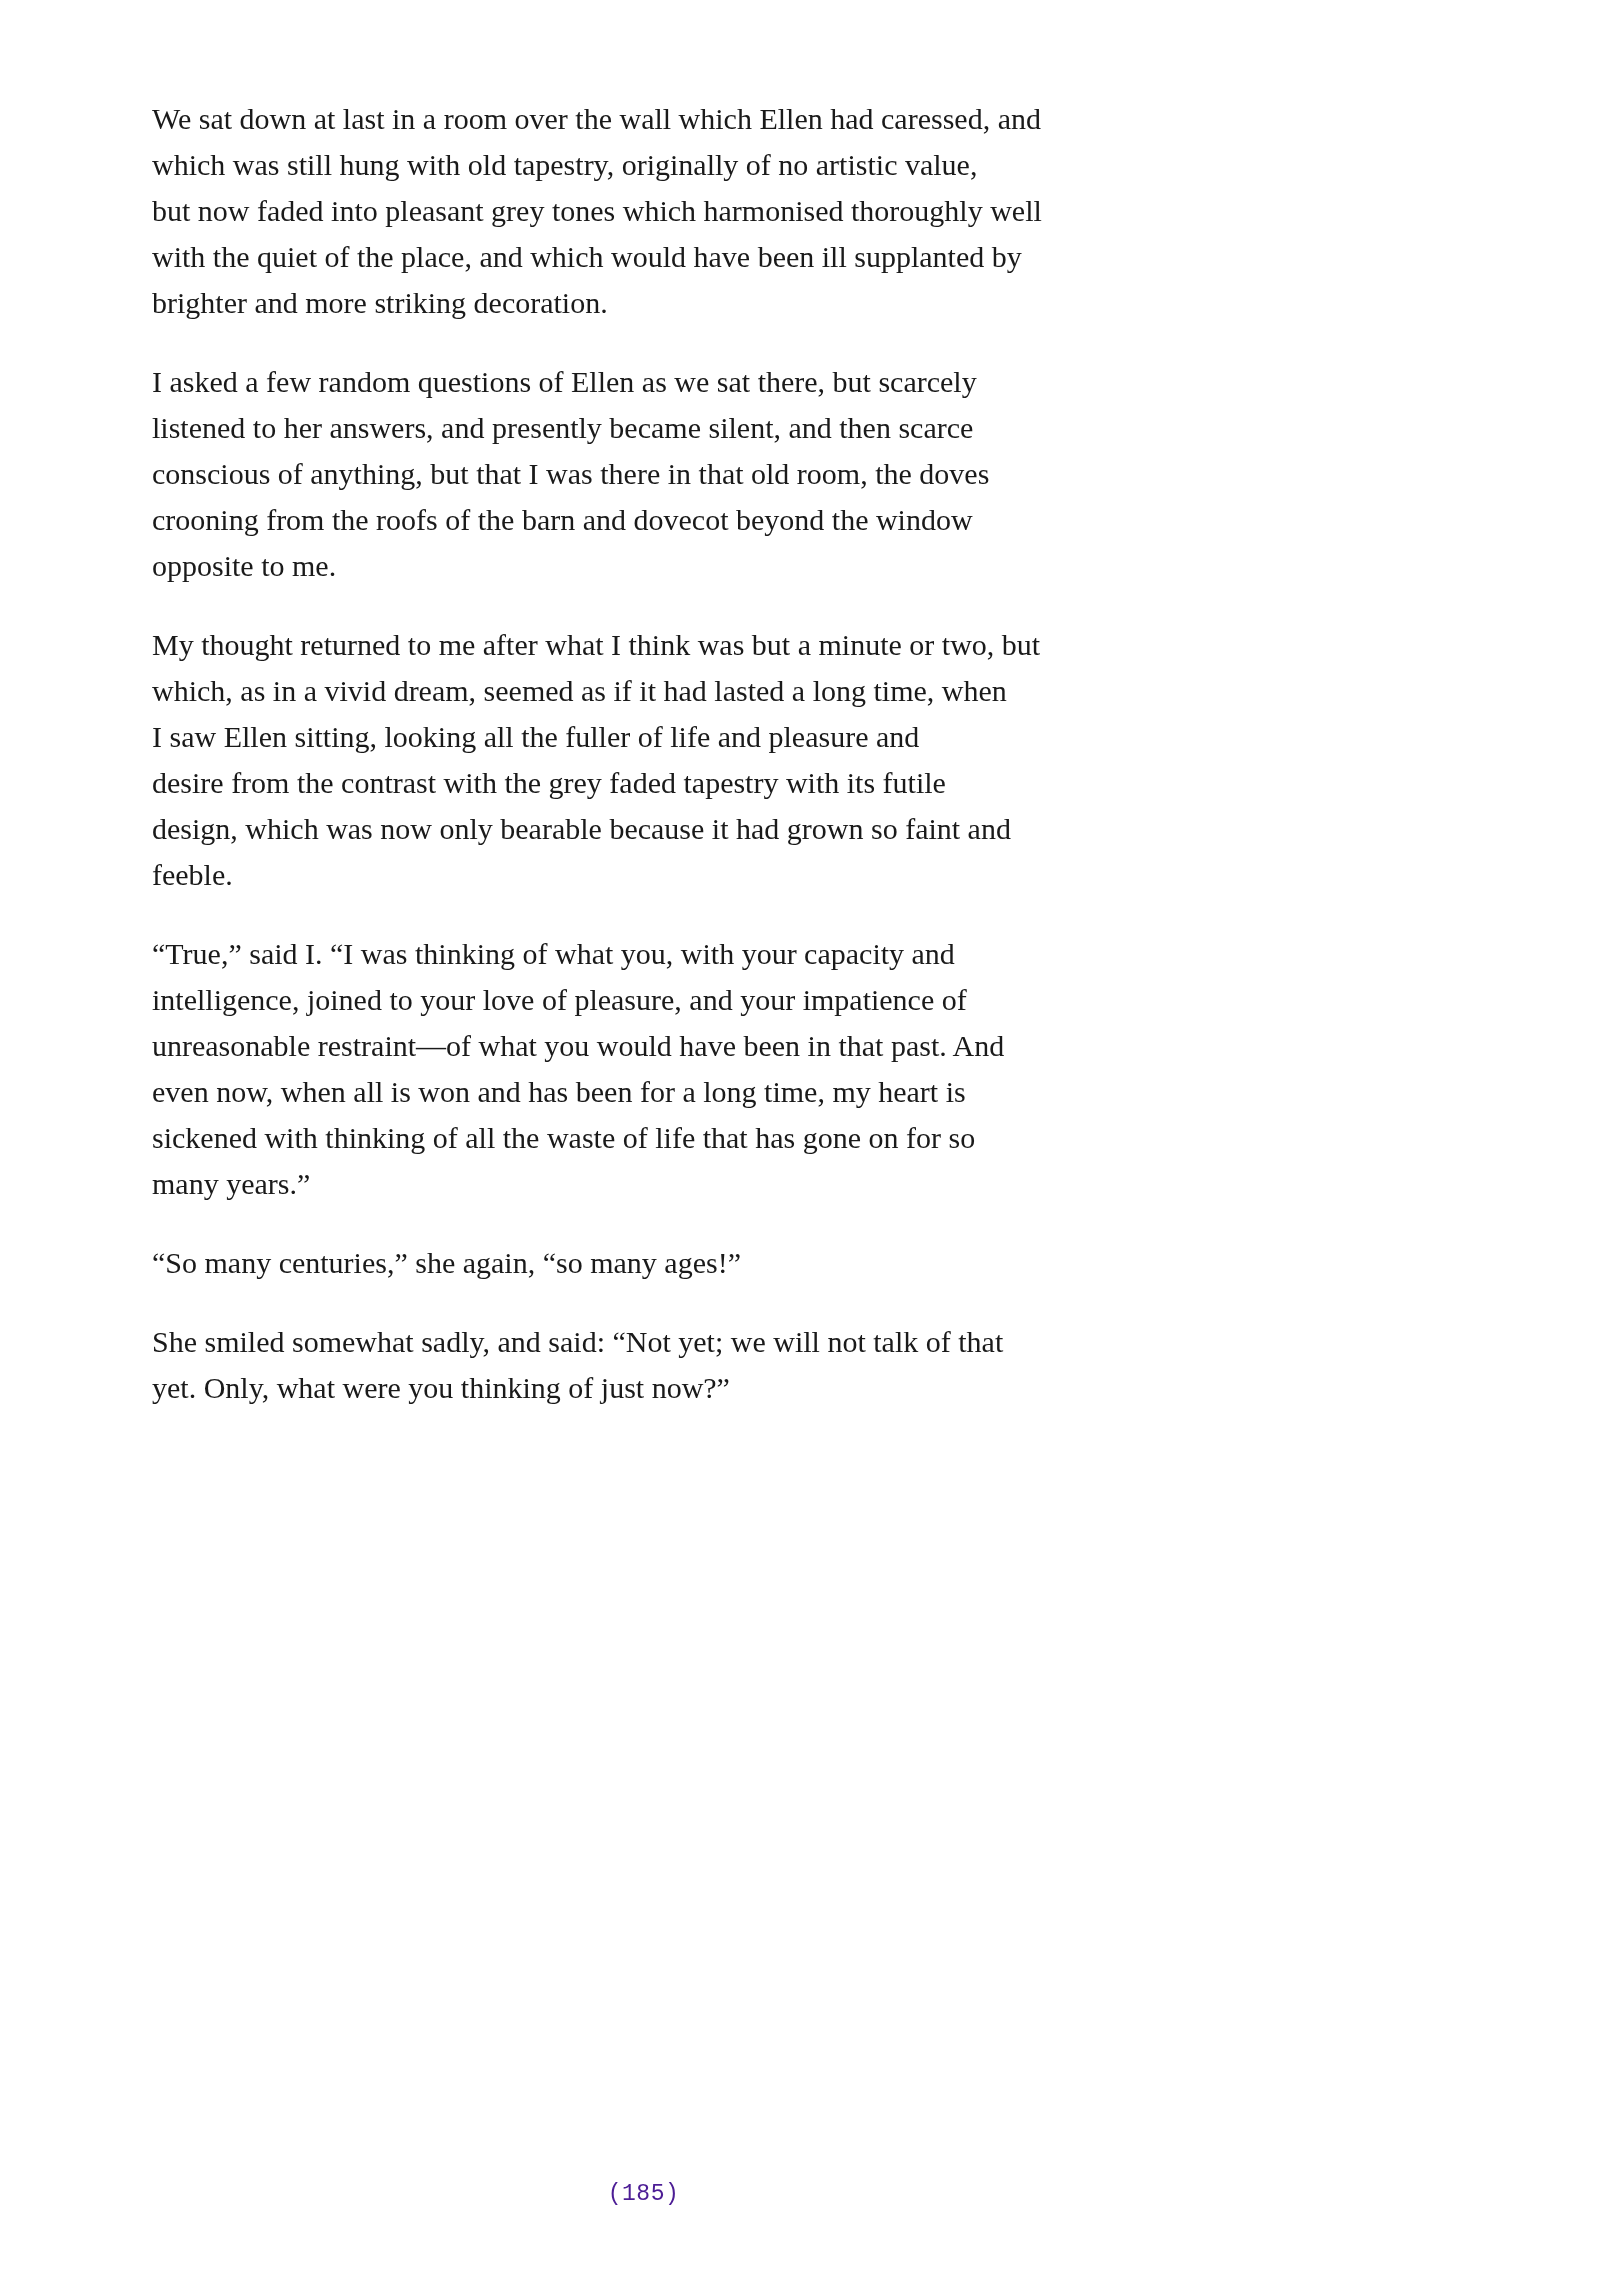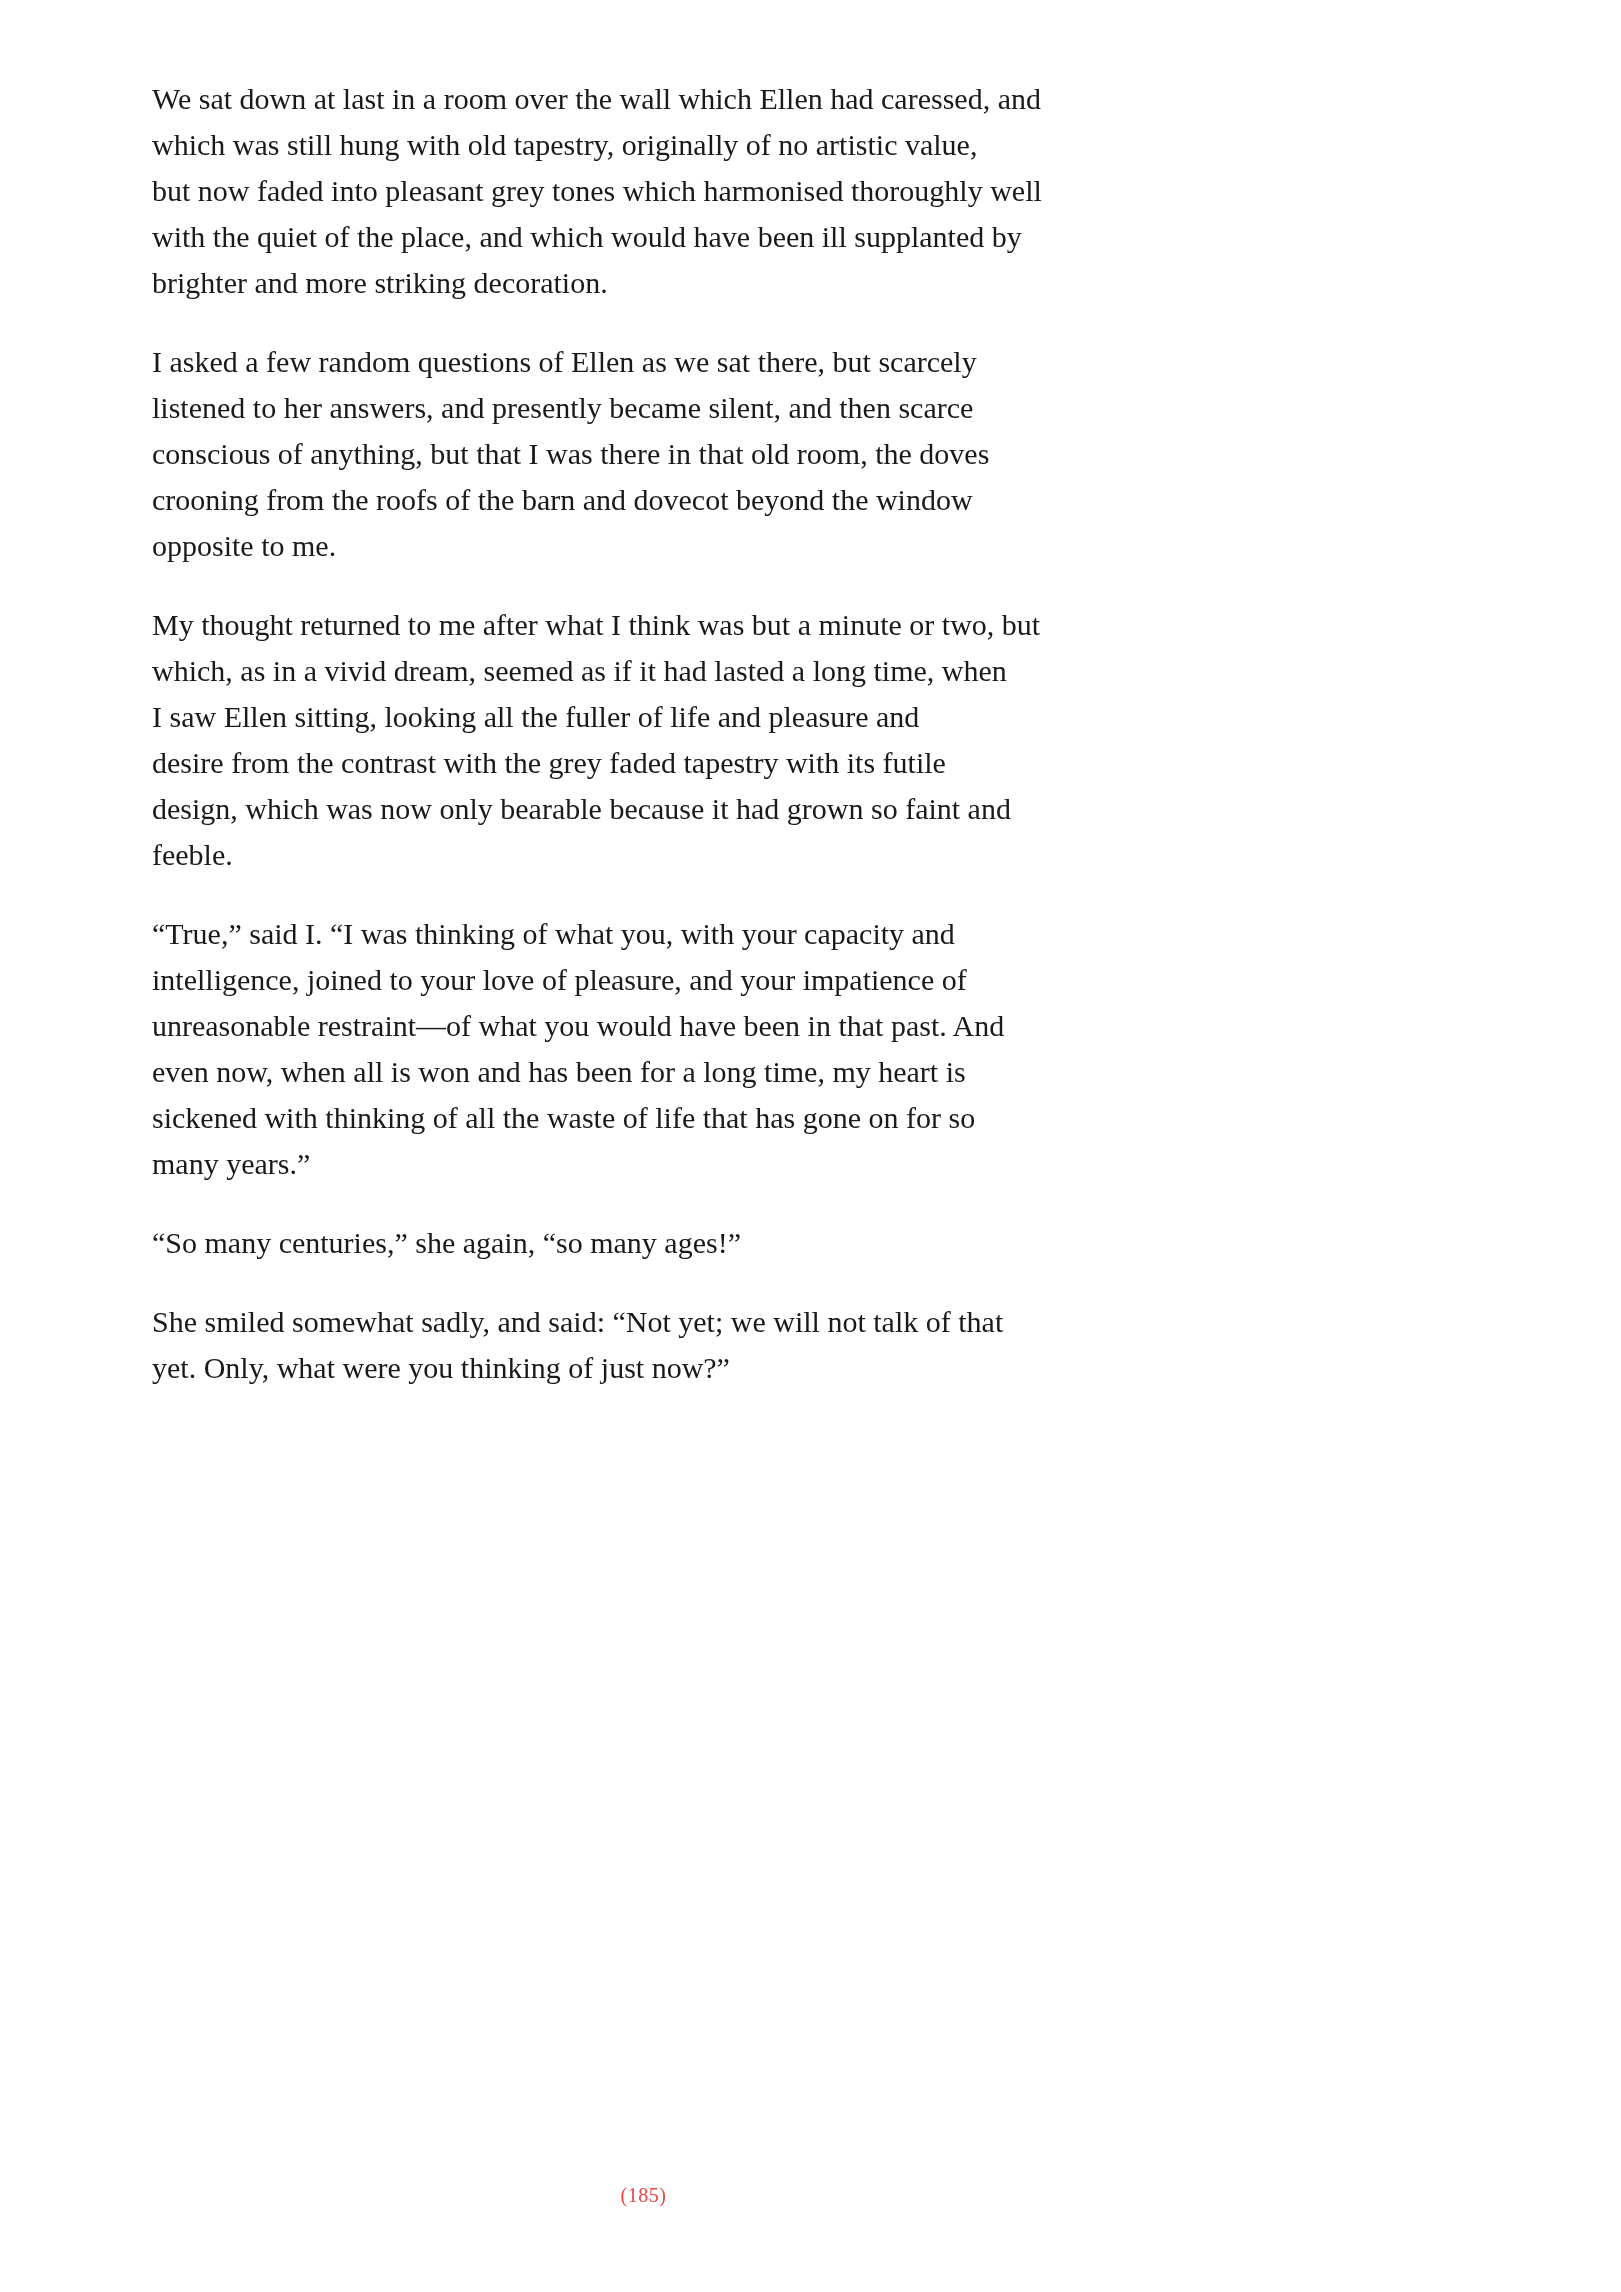--- a/index.html
+++ b/index.html
@@ -12,44 +12,45 @@
     height: 2293px;
     font-family: "Liberation Serif", serif;
     color: #1a1a1a;
     -webkit-font-smoothing: antialiased;
   }
   .page {
     position: relative;
     width: 1287px;
     height: 2293px;
     box-sizing: border-box;
-    padding: 76px 225px 0 152px;
+    padding: 96px 225px 0 152px;
   }
   .body-text {
     font-size: 30px;
     line-height: 46px;
     text-align: left;
   }
   .para {
     margin: 0 0 33px 0;
     text-align: left;
     white-space: pre-line;
   }
   .para:last-of-type {
     margin-bottom: 0;
   }
   .page-number {
     position: absolute;
     left: 0;
     right: 0;
     bottom: 86px;
     text-align: center;
-    font-size: 20px;
+    font-size: 23px;
     letter-spacing: 0.5px;
-    color: #ef4444;
+    color: #4c1d95;
+    font-family: Liberation Mono, monospace;
   }
 </style>
 </head>
 <body>
 
 <div class="page">
   <div class="body-text">
     <p class="para">We sat down at last in a room over the wall which Ellen had caressed, and
 which was still hung with old tapestry, originally of no artistic value,
 but now faded into pleasant grey tones which harmonised thoroughly well

